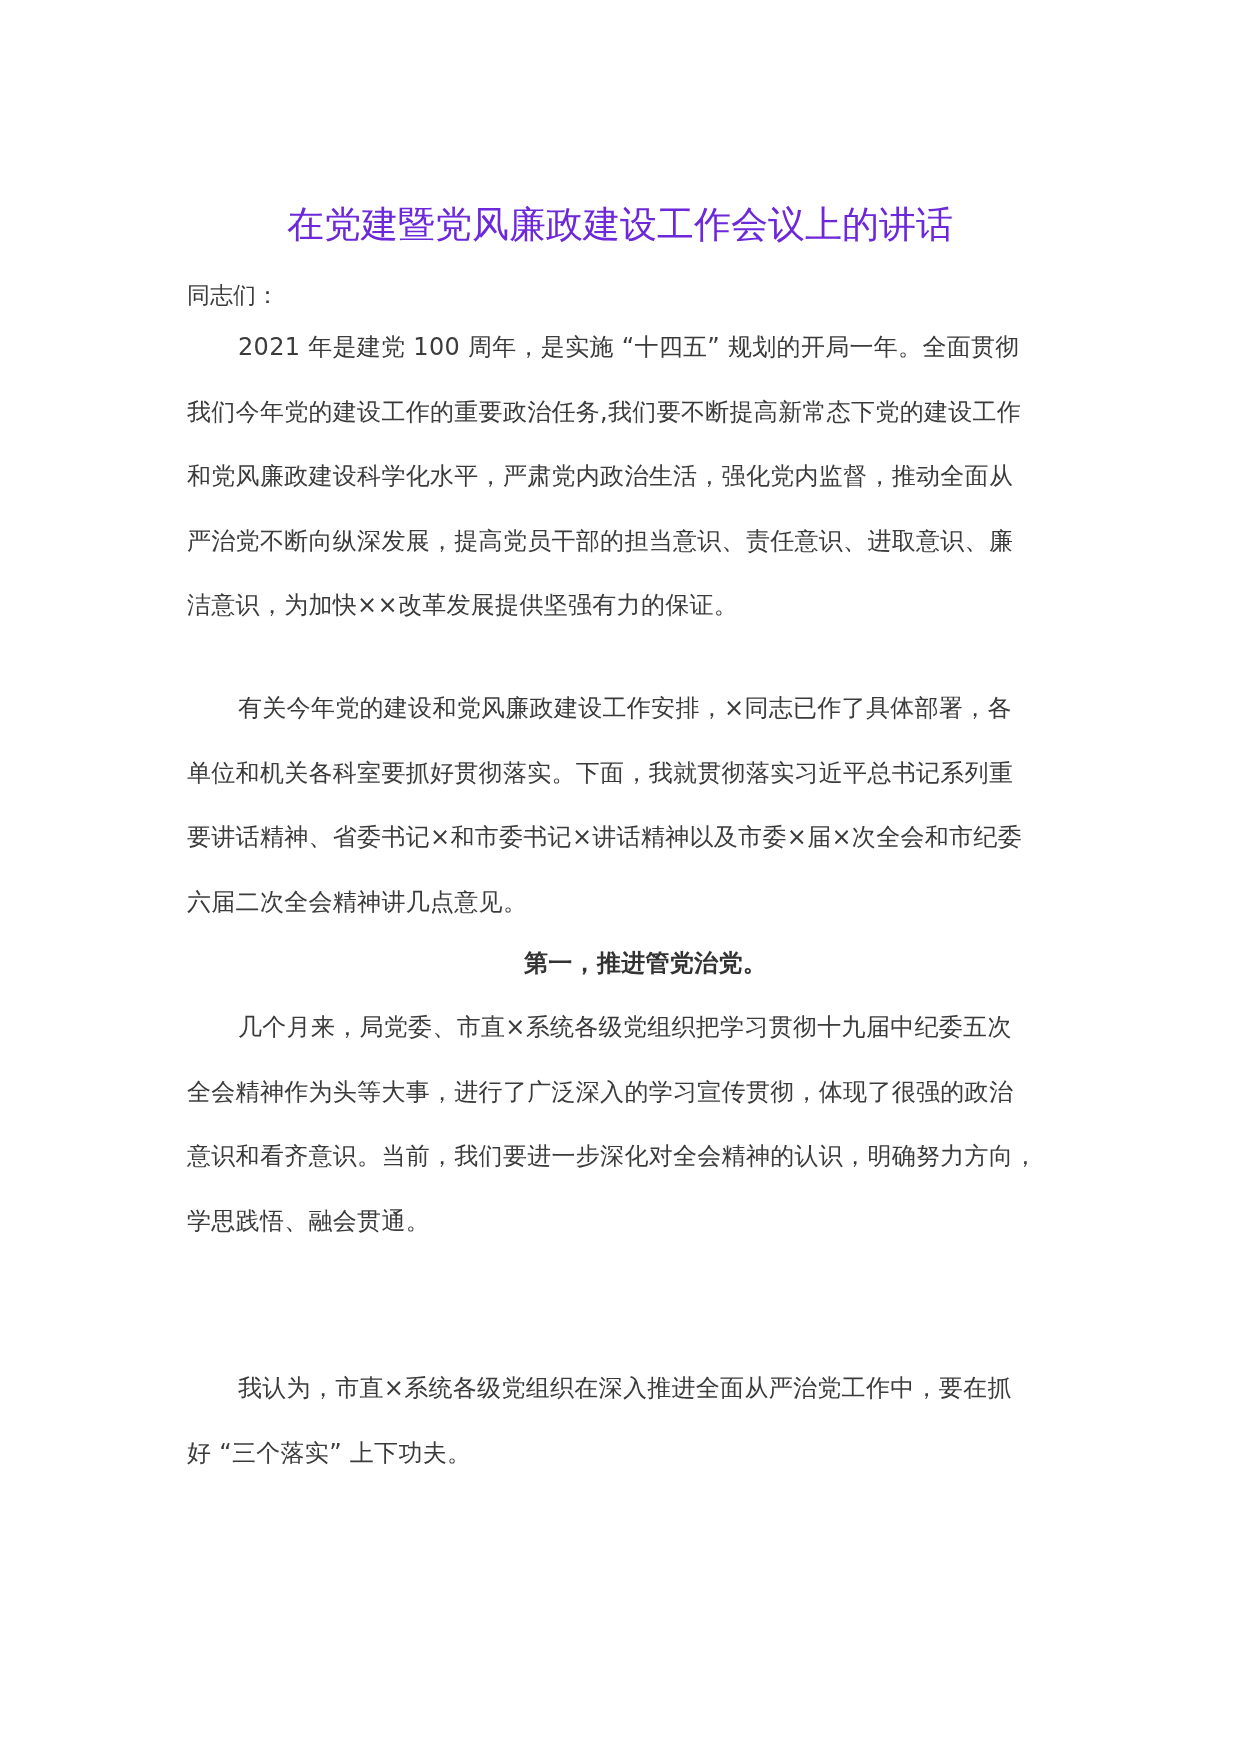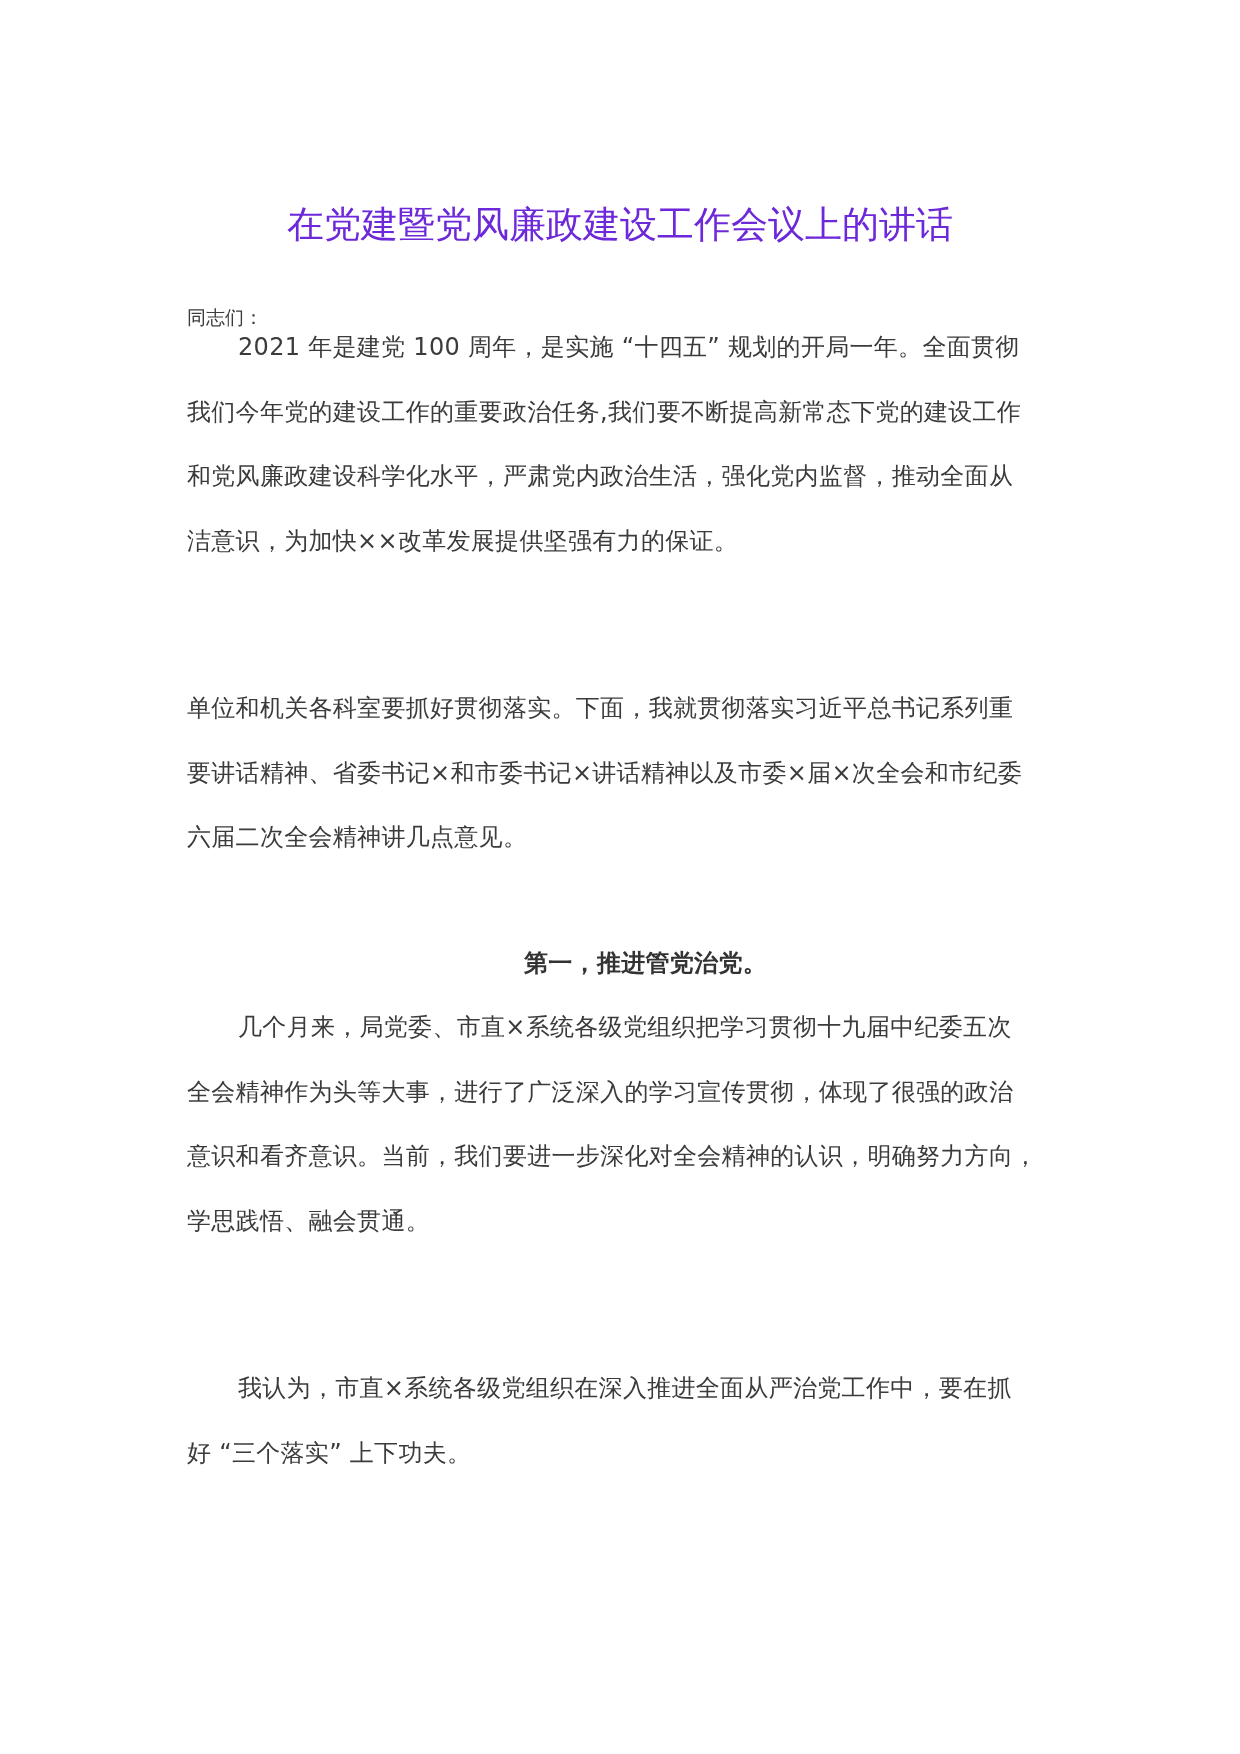--- a/index.html
+++ b/index.html
@@ -29,22 +29,22 @@
       text-align: center;
       font-size: 37px;
       line-height: 50px;
       color: #6d28d9;
       letter-spacing: 0px;
       white-space: nowrap;
     }
     .salutation {
       position: absolute;
       left: 0;
-      top: 300px;
-      font-size: 19px;
+      top: 278px;
+      font-size: 23px;
       line-height: 34px;
       white-space: nowrap;
       text-align: center;
     }
     .para {
       position: absolute;
       left: 0;
       width: 866px;
       font-size: 24px;
       letter-spacing: 0.3px;
@@ -70,24 +70,26 @@
 <div class="page">
 
   <div class="title">在党建暨党风廉政建设工作会议上的讲话</div>
 
   <div class="salutation">同志们：</div>
 
   <div class="para" style="top: 330px;">
     <span class="line indent">2021 年是建党 100 周年，是实施 “十四五” 规划的开局一年。全面贯彻</span>
     <span class="line">我们今年党的建设工作的重要政治任务,我们要不断提高新常态下党的建设工作</span>
     <span class="line">和党风廉政建设科学化水平，严肃党内政治生活，强化党内监督，推动全面从</span>
+    <span class="line">严治党不断向纵深发展，提高党员干部的担当意识、责任意识、进取意识、廉</span>
     <span class="line">洁意识，为加快××改革发展提供坚强有力的保证。</span>
   </div>
 
   <div class="para" style="top: 691px;">
+    <span class="line indent">有关今年党的建设和党风廉政建设工作安排，×同志已作了具体部署，各</span>
     <span class="line">单位和机关各科室要抓好贯彻落实。下面，我就贯彻落实习近平总书记系列重</span>
     <span class="line">要讲话精神、省委书记×和市委书记×讲话精神以及市委×届×次全会和市纪委</span>
     <span class="line">六届二次全会精神讲几点意见。</span>
   </div>
 
   <div class="para" style="top: 946px;">
     <span class="line indent bold">第一，推进管党治党。</span>
   </div>
 
   <div class="para" style="top: 1010px;">

